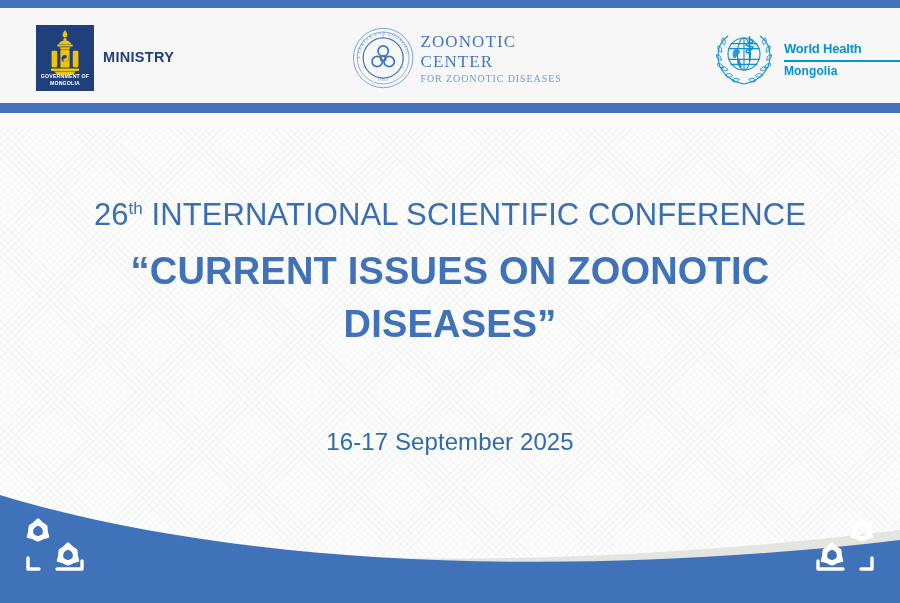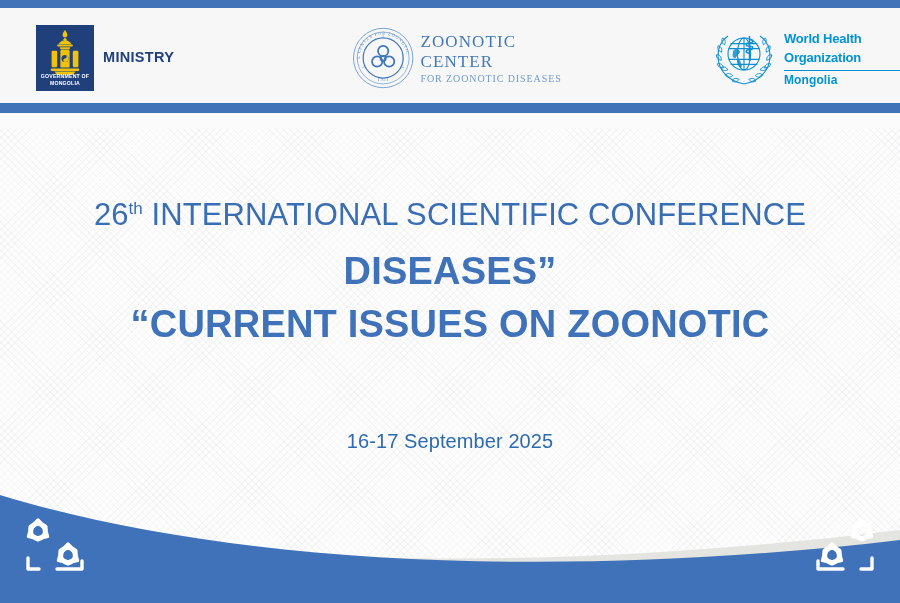--- a/index.html
+++ b/index.html
@@ -166,21 +166,21 @@
     margin-top: 10px;
     letter-spacing: .2px;
   }
 
   .when-where {
     position: absolute;
     left: 0; top: 297px;
     width: 900px;
     text-align: center;
     color: #2d6bb0;
-    font-size: 20px;
+    font-size: 24px;
     line-height: 33px;
     letter-spacing: .1px;
   }
 
   
   .wave {
     position: absolute;
     left: 0; bottom: 0;
     width: 900px; height: 135px;
   }
@@ -301,37 +301,36 @@
           <path d="M27.8 31.5 c1.6 .6 1.3 2.6 1.8 4 .5 1.6 1.8 3.2 .9 4.6 -1.2 1.8-2.7-.6-3.4-1.9 -.9-1.8-1.6-4.2-.6-5.9 .3-.6 .7-1 1.3-.8z"></path>
         </g>
 
         <g stroke="#0d8fd2" fill="none" stroke-width="1.5">
           <line x1="38.5" y1="9" x2="38.5" y2="34"></line>
           <path d="M38.5 12.5 c4.4 0 4.4 3.4 0 3.4 -4.4 0-4.4 3.4 0 3.4 4.4 0 4.4 3.4 0 3.4 -4.4 0-4.4 3.4 0 3.4"></path>
         </g>
       </svg>
       <div class="who-words">
         <div class="l1">World Health</div>
-        <div class="l2">Organization</div>
         <div class="divider"></div>
         <div class="l3">Mongolia</div>
       </div>
     </div>
 
   </div>
 
   <div class="rule-under-header"></div>
 
   <div class="body-area">
 
     <div class="title-block">
       <div class="line-1"><span>26</span><sup>th</sup><span> INTERNATIONAL SCIENTIFIC CONFERENCE</span></div>
       <div class="line-2">
+        <div>“CURRENT ISSUES ON ZOONOTIC</div>
         <div>DISEASES”</div>
-        <div>“CURRENT ISSUES ON ZOONOTIC</div>
       </div>
     </div>
 
     <div class="when-where">
       <div>16-17 September 2025</div>
     </div>
 
   </div>
 
   <div class="wave">

